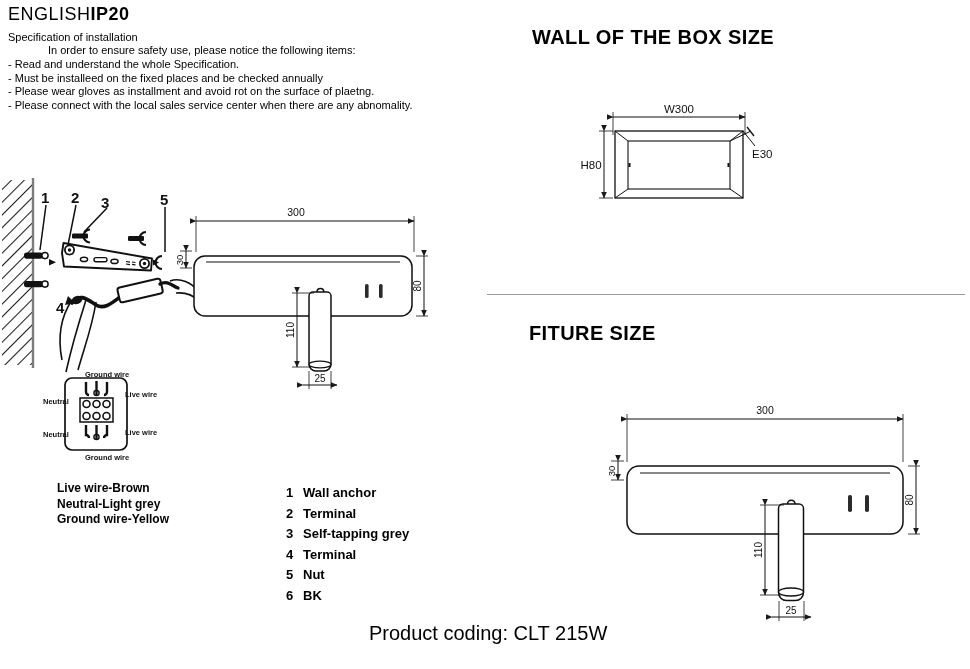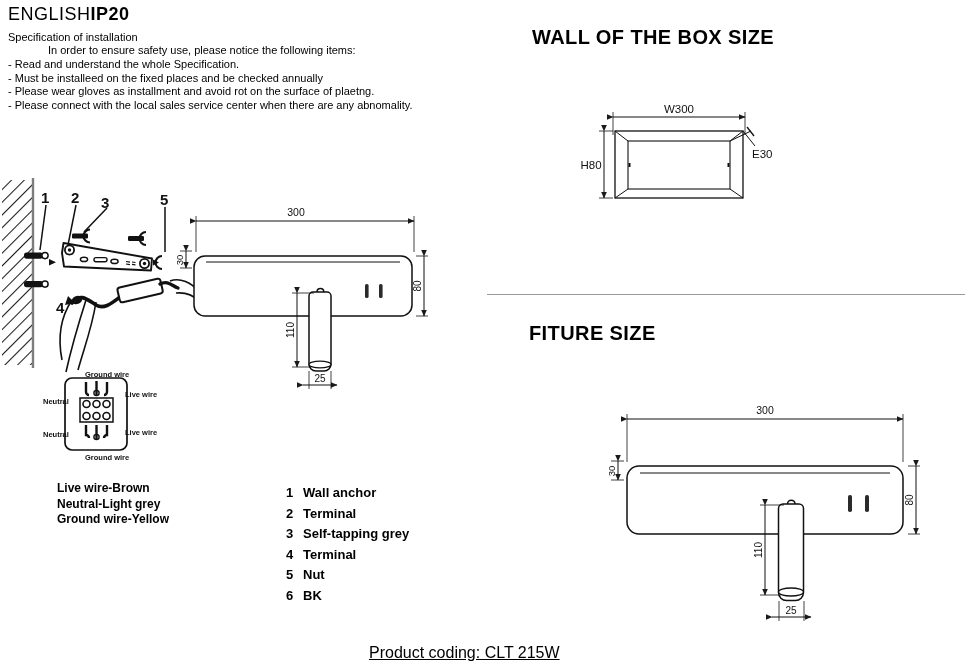--- a/index.html
+++ b/index.html
@@ -22,21 +22,21 @@
   
   .h-box{position:absolute;left:532px;top:26px;font-size:20px;font-weight:700;letter-spacing:.4px;}
   .h-fix{position:absolute;left:529px;top:322px;font-size:20px;font-weight:700;letter-spacing:.4px;}
 
   .divider{position:absolute;left:487px;top:294px;width:478px;height:1px;background:#9a9a9a;}
 
   
   .parts{position:absolute;left:286px;top:483px;font-size:13px;font-weight:700;line-height:20.6px;}
   .parts .row{display:flex;}
   .parts .num{width:17px;}
-  .product{position:absolute;left:369px;top:644px;font-size:16px;text-decoration:underline;}
+  .product{position:absolute;left:369px;top:622px;font-size:20px;}
 
   
   .wlegend{position:absolute;left:57px;top:481px;font-size:12px;font-weight:700;line-height:15.5px;}
 
   svg{position:absolute;left:0;top:0;width:970px;height:669px;pointer-events:none;}
   text{font-family:"Liberation Sans",sans-serif;}
 </style>
 </head>
 <body>
 

